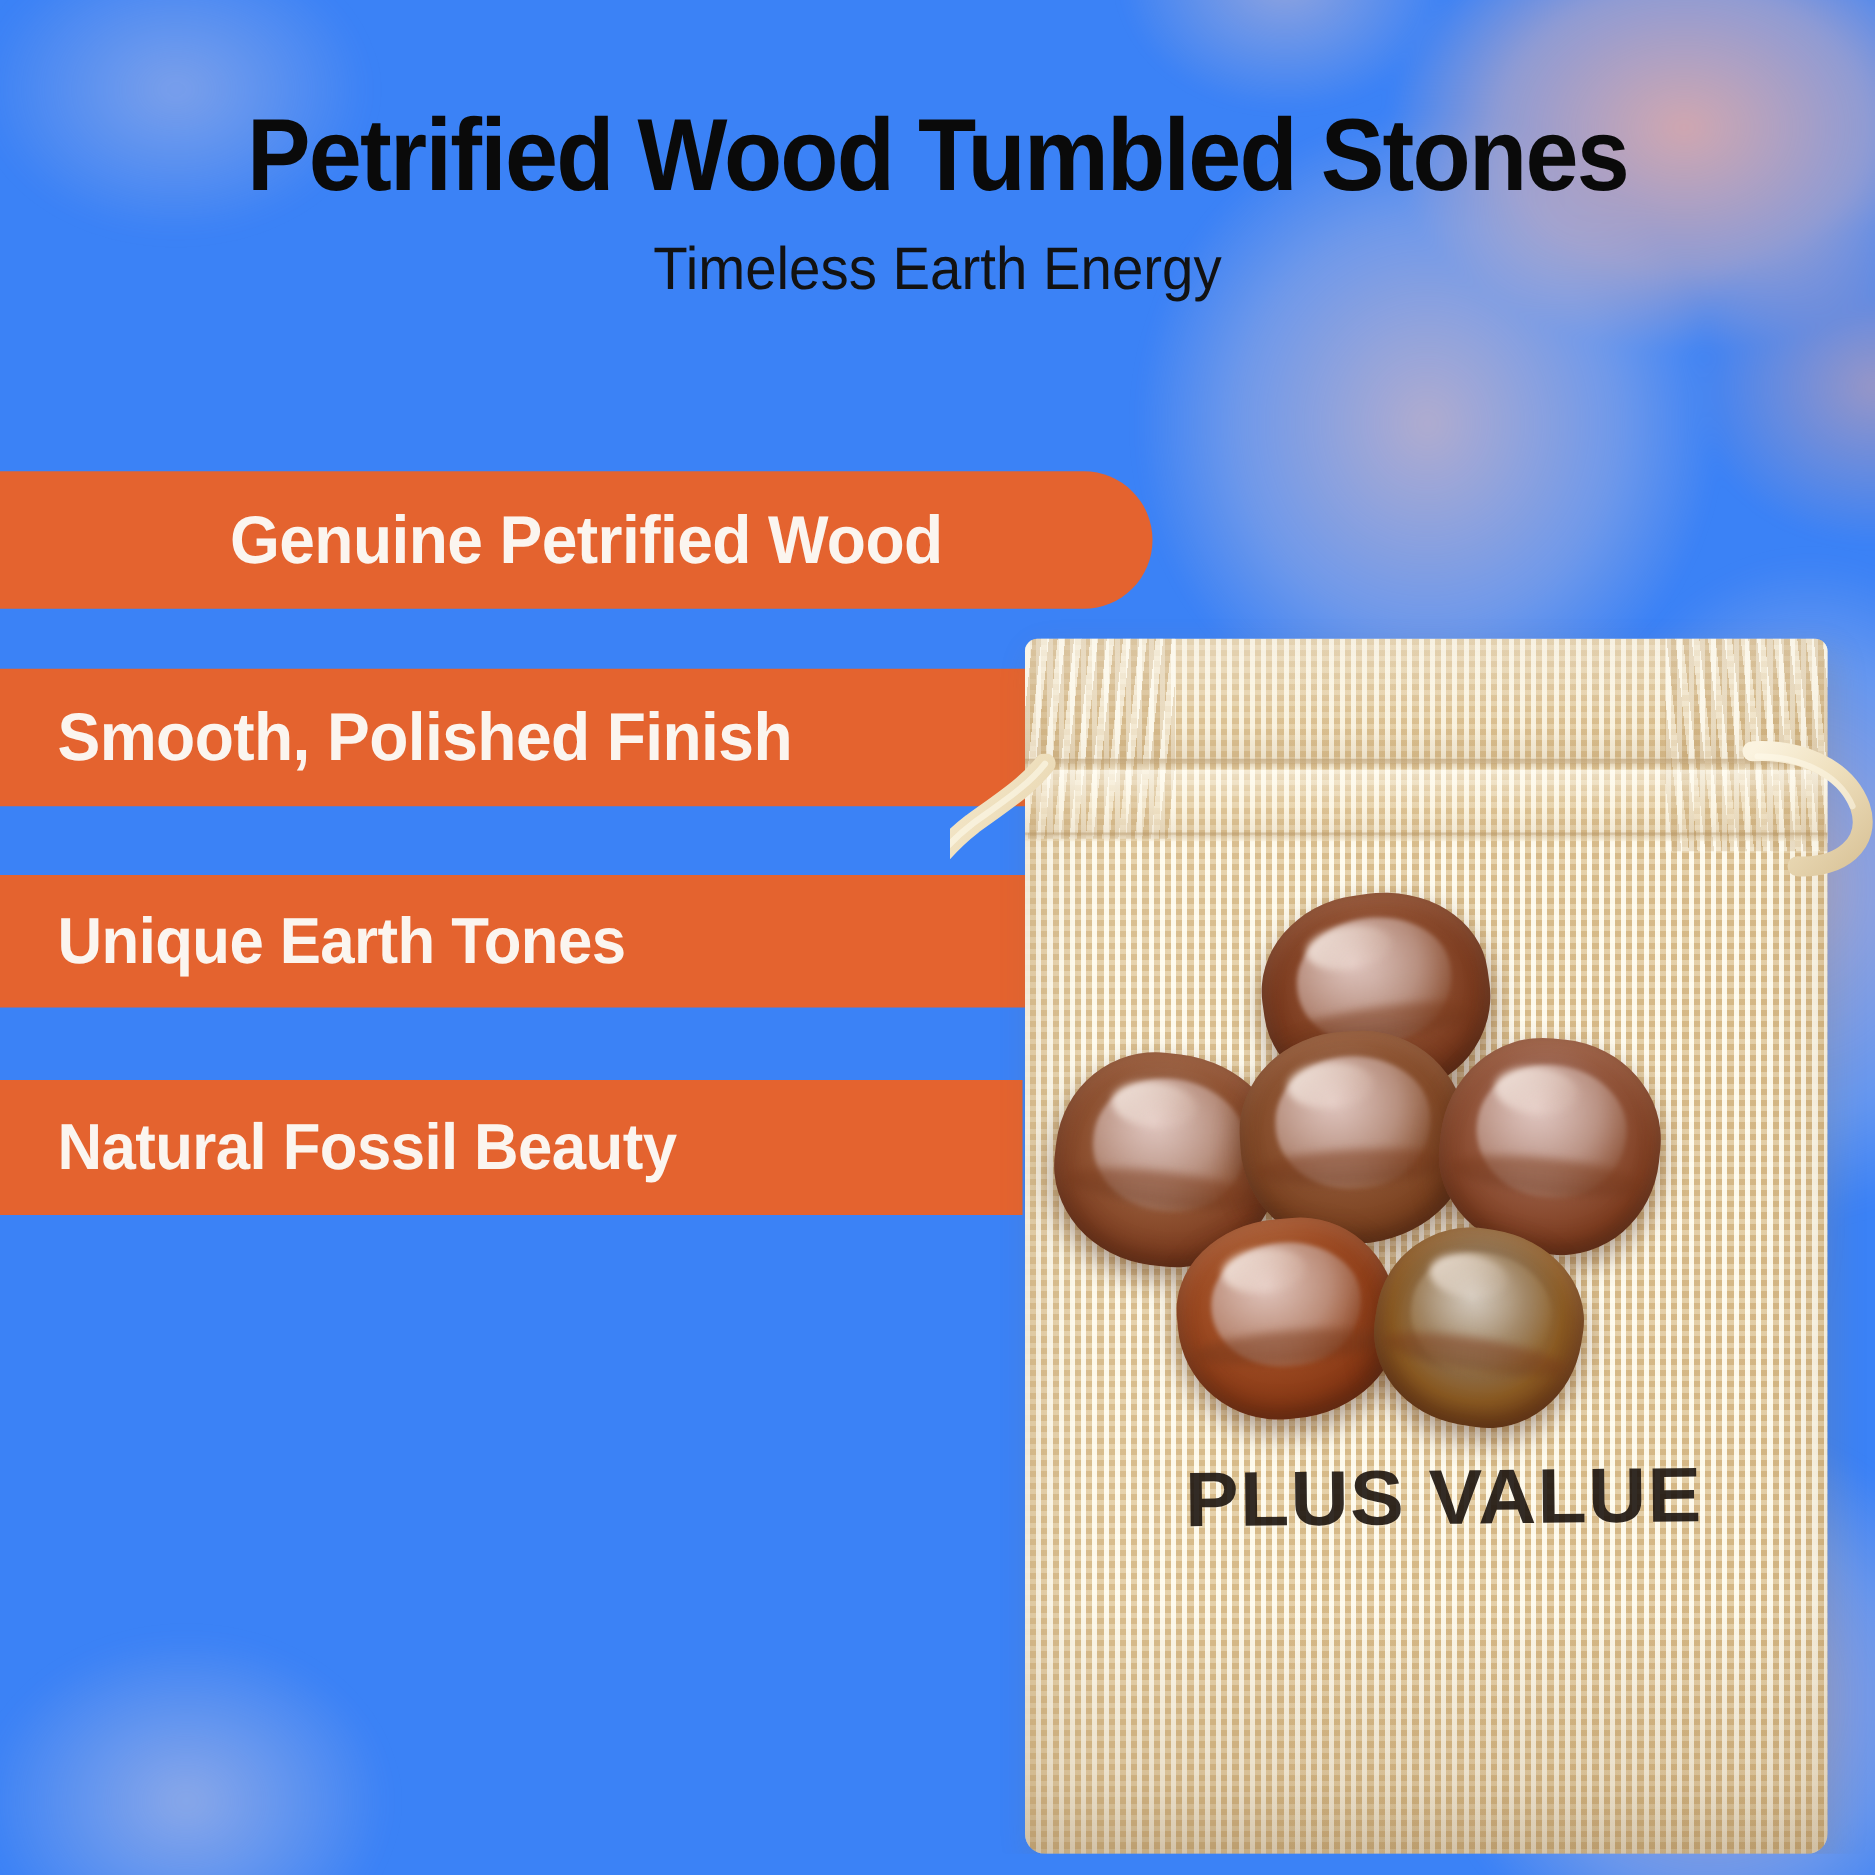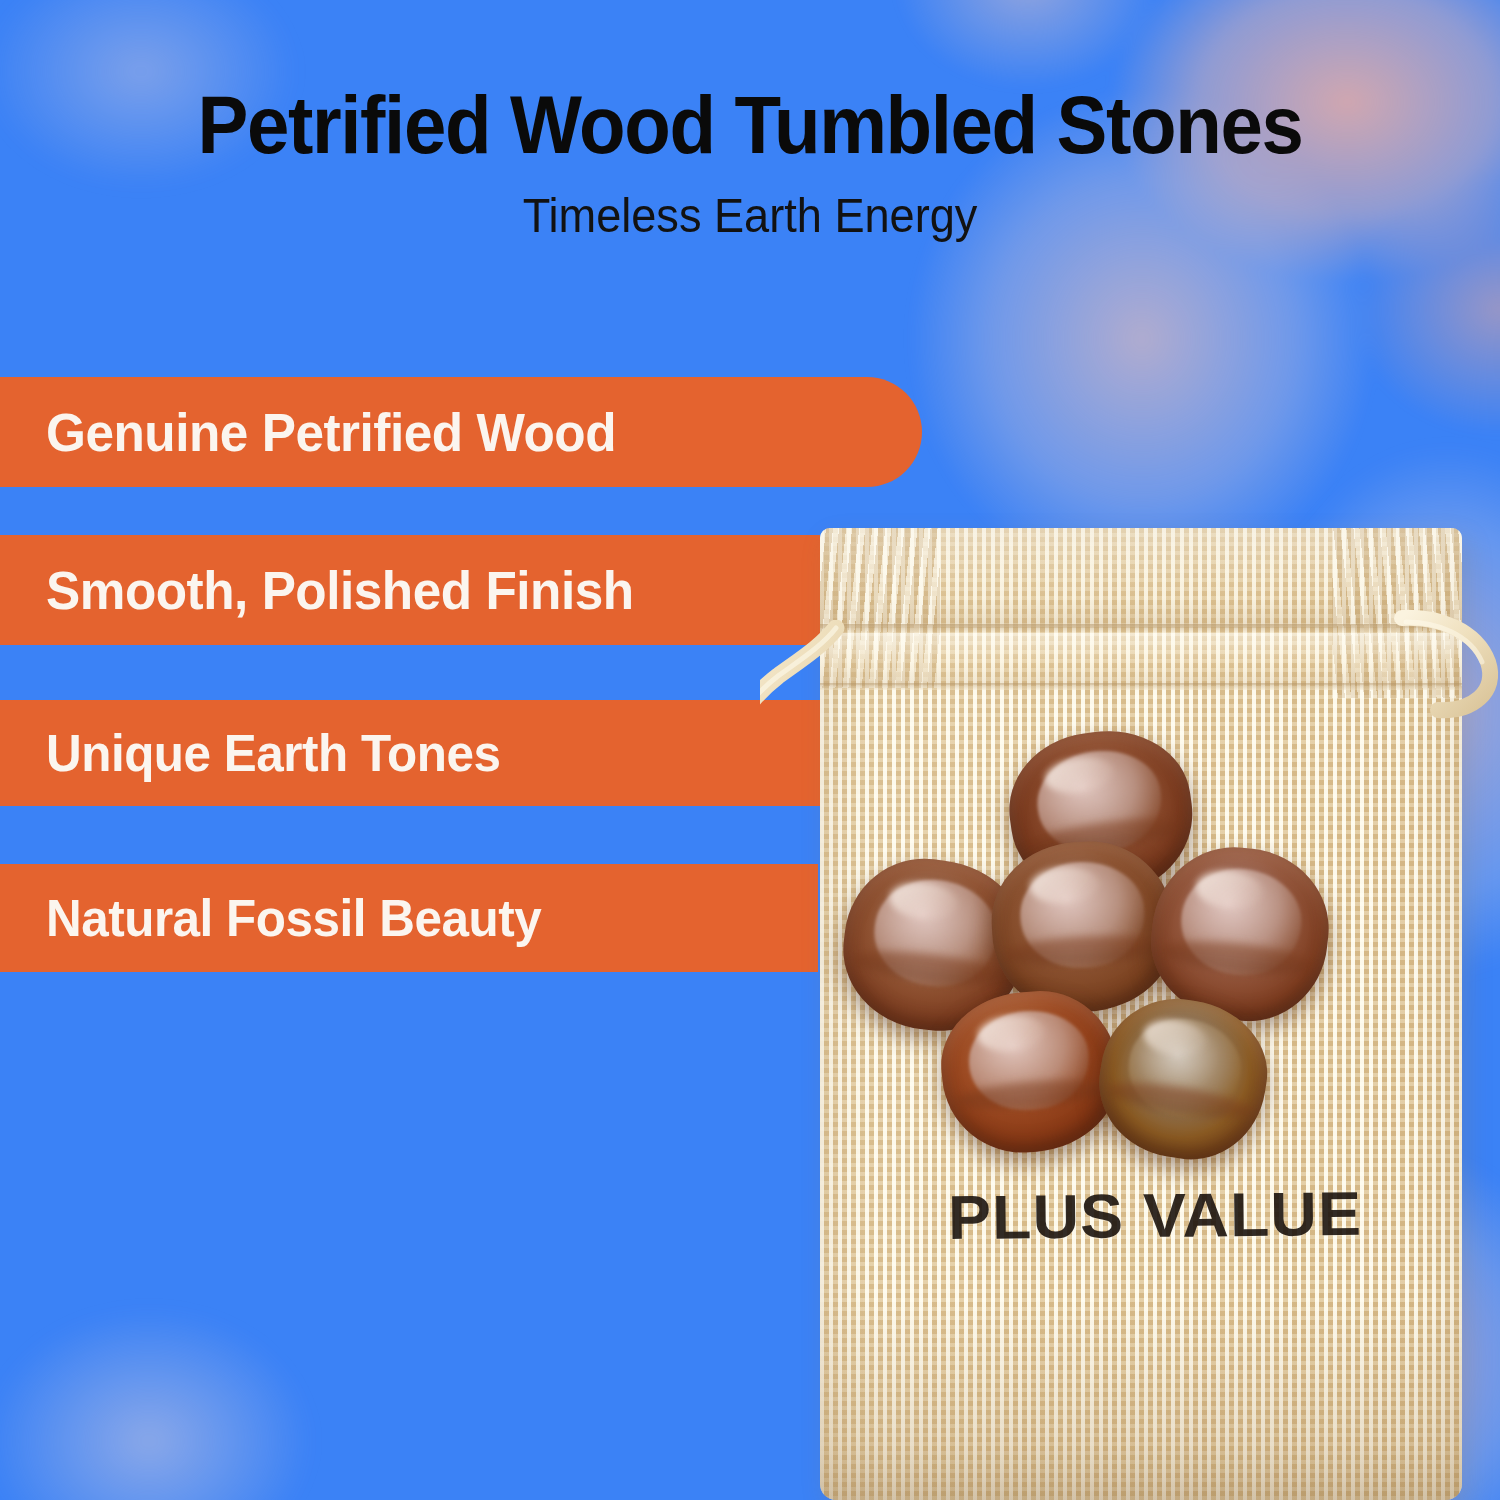--- a/index.html
+++ b/index.html
@@ -91,36 +91,36 @@
   }
   .feature-bar .bar-label{
     font-family:"Liberation Sans", sans-serif;
     font-weight:700;
     color:#FBF5EF;
     letter-spacing:-0.5px;
     white-space:nowrap;
     transform:scaleX(.95);
     transform-origin:left center;
   }
-  #feature-bar-0{top:377px;width:922px;height:110px;border-radius:0 56px 56px 0;}
+  #feature-bar-0{top:377px;width:922px;height:110px;border-radius:0 56px 56px 0;justify-content:center;}
   #feature-bar-0 .bar-label{font-size:54px;}
   #feature-bar-1{top:535px;width:820px;height:110px;}
   #feature-bar-1 .bar-label{font-size:54px;}
   #feature-bar-2{top:645px;width:820px;height:106px;}
   #feature-bar-2 .bar-label{font-size:52px;}
   #feature-bar-3{top:864px;width:818px;height:108px;}
   #feature-bar-3 .bar-label{font-size:52px;}
   
   #feature-bar-2{top:700px;height:106px;}
   #feature-bar-3{top:864px;}
 
   
   #product-photo{
     position:absolute;
-    left:760px;top:470px;
+    left:760px;top:453px;
     width:740px;height:1030px;
     overflow:hidden;
   }
 
   
   #burlap-bag{
     position:absolute;
     left:60px;top:58px;
     width:642px;height:972px;
     border-radius:10px 10px 16px 16px;

